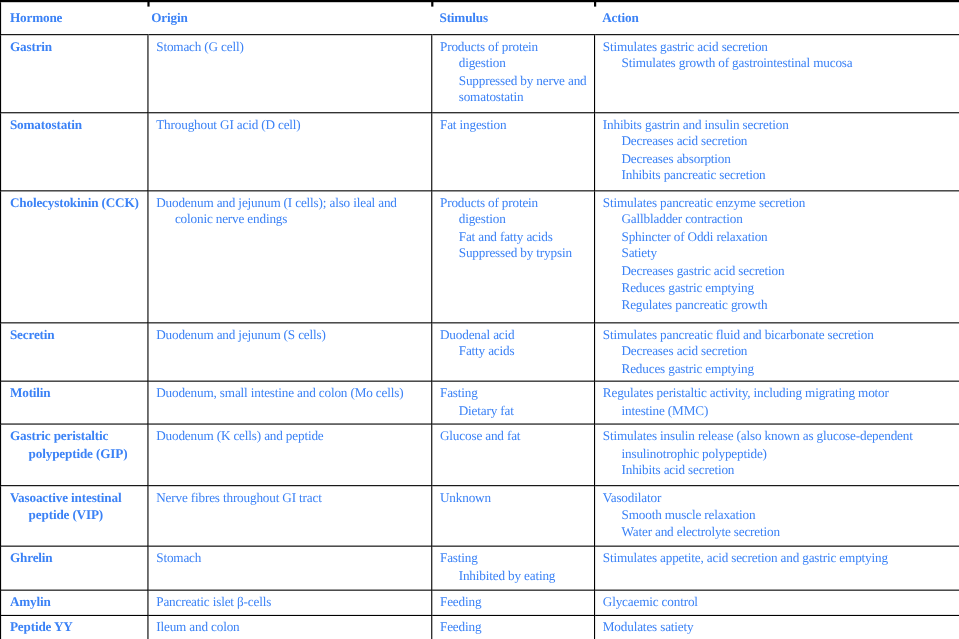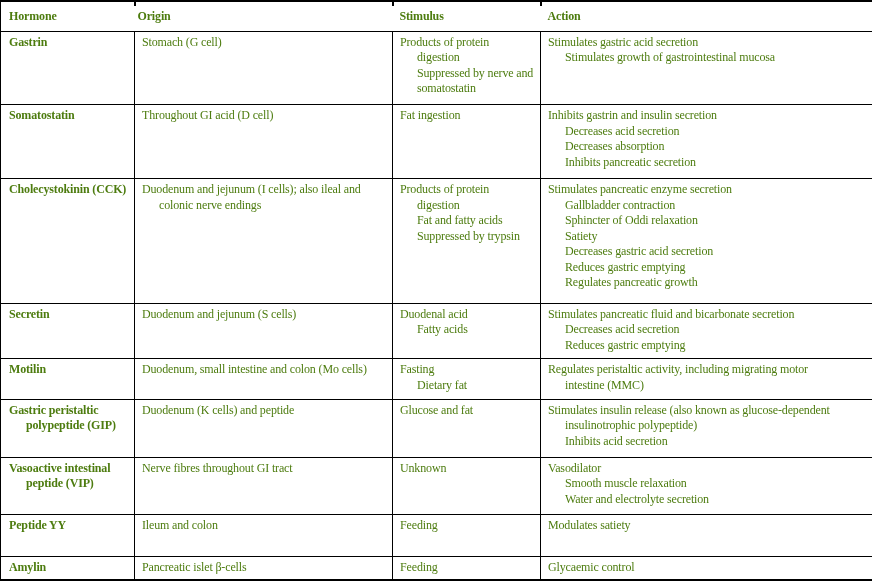--- a/index.html
+++ b/index.html
@@ -2,21 +2,21 @@
 <html><head>
 <meta charset="utf-8">
 <style>
   html, body { margin: 0; padding: 0; background: #ffffff; }
   .page {
     position: relative;
     width: 788px;
     height: 581px;
     background: #ffffff;
     font-family: "Liberation Serif", "DejaVu Serif", serif;
-    color: #4d7c0f;
+    color: #3b82f6;
     box-sizing: border-box;
   }
   table.gi-table {
     width: 872px;
     height: 581px;
     border-collapse: collapse;
     table-layout: fixed;
     font-size: 12px;
     letter-spacing: -0.15px;
     line-height: 15.5px;
@@ -216,44 +216,59 @@
             <div class="line">Unknown</div>
           </td>
           <td>
             <div class="line">Vasodilator</div>
             <div class="line indent">Smooth muscle relaxation</div>
             <div class="line indent">Water and electrolyte secretion</div>
           </td>
         </tr>
         <tr>
           <td>
+            <div class="line">Ghrelin</div>
+          </td>
+          <td>
+            <div class="line">Stomach</div>
+          </td>
+          <td>
+            <div class="line">Fasting</div>
+            <div class="line indent">Inhibited by eating</div>
+          </td>
+          <td>
+            <div class="line">Stimulates appetite, acid secretion and gastric emptying</div>
+          </td>
+        </tr>
+        <tr>
+          <td>
+            <div class="line">Amylin</div>
+          </td>
+          <td>
+            <div class="line">Pancreatic islet β-cells</div>
+          </td>
+          <td>
+            <div class="line">Feeding</div>
+          </td>
+          <td>
+            <div class="line">Glycaemic control</div>
+          </td>
+        </tr>
+        <tr>
+          <td>
             <div class="line">Peptide YY</div>
           </td>
           <td>
             <div class="line">Ileum and colon</div>
           </td>
           <td>
             <div class="line">Feeding</div>
           </td>
           <td>
             <div class="line">Modulates satiety</div>
-          </td>
-        </tr>
-        <tr>
-          <td>
-            <div class="line">Amylin</div>
-          </td>
-          <td>
-            <div class="line">Pancreatic islet β-cells</div>
-          </td>
-          <td>
-            <div class="line">Feeding</div>
-          </td>
-          <td>
-            <div class="line">Glycaemic control</div>
           </td>
         </tr>
       </tbody>
   </table>
   <div class="tick t1"></div>
   <div class="tick t2"></div>
   <div class="tick t3"></div>
 </div>
 
 </body></html>

